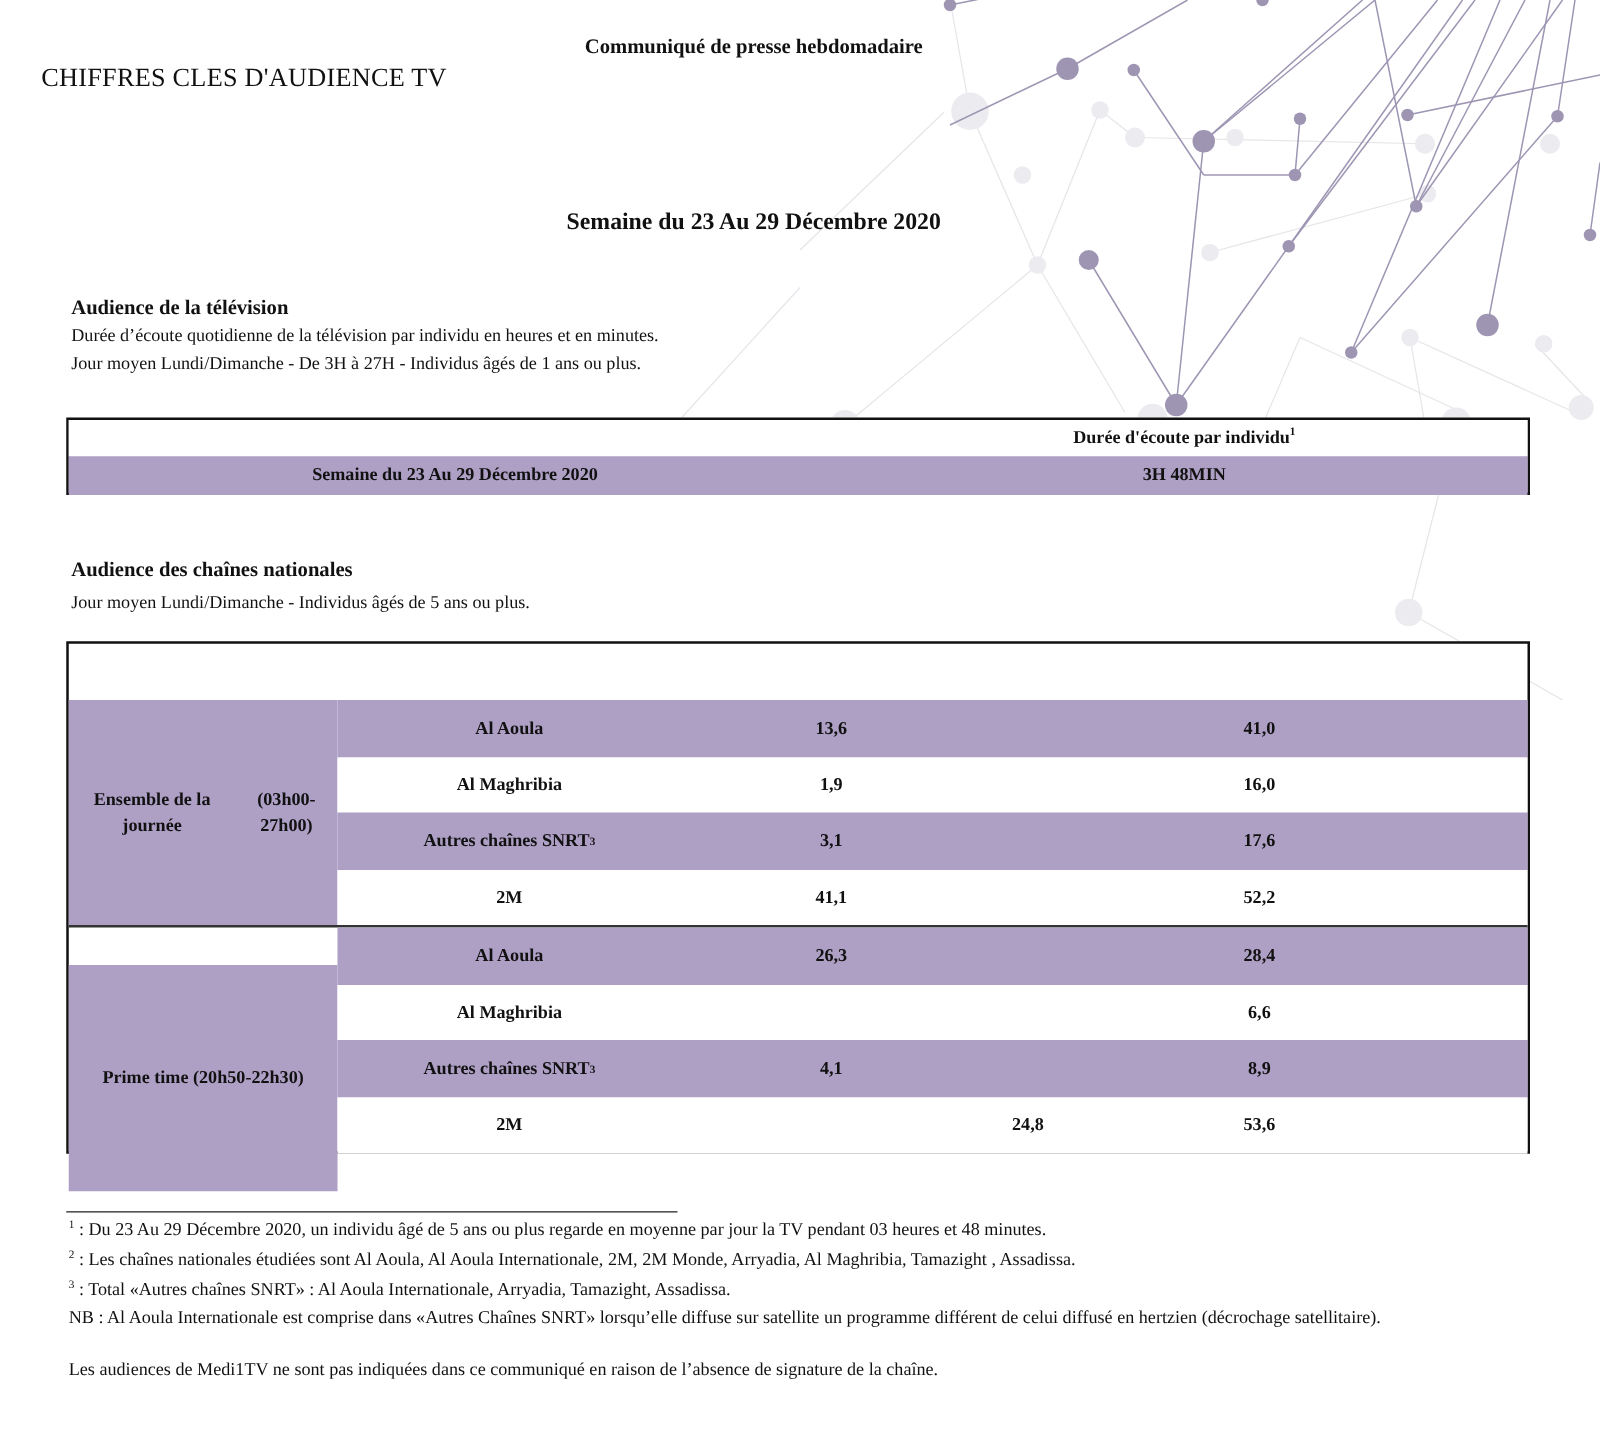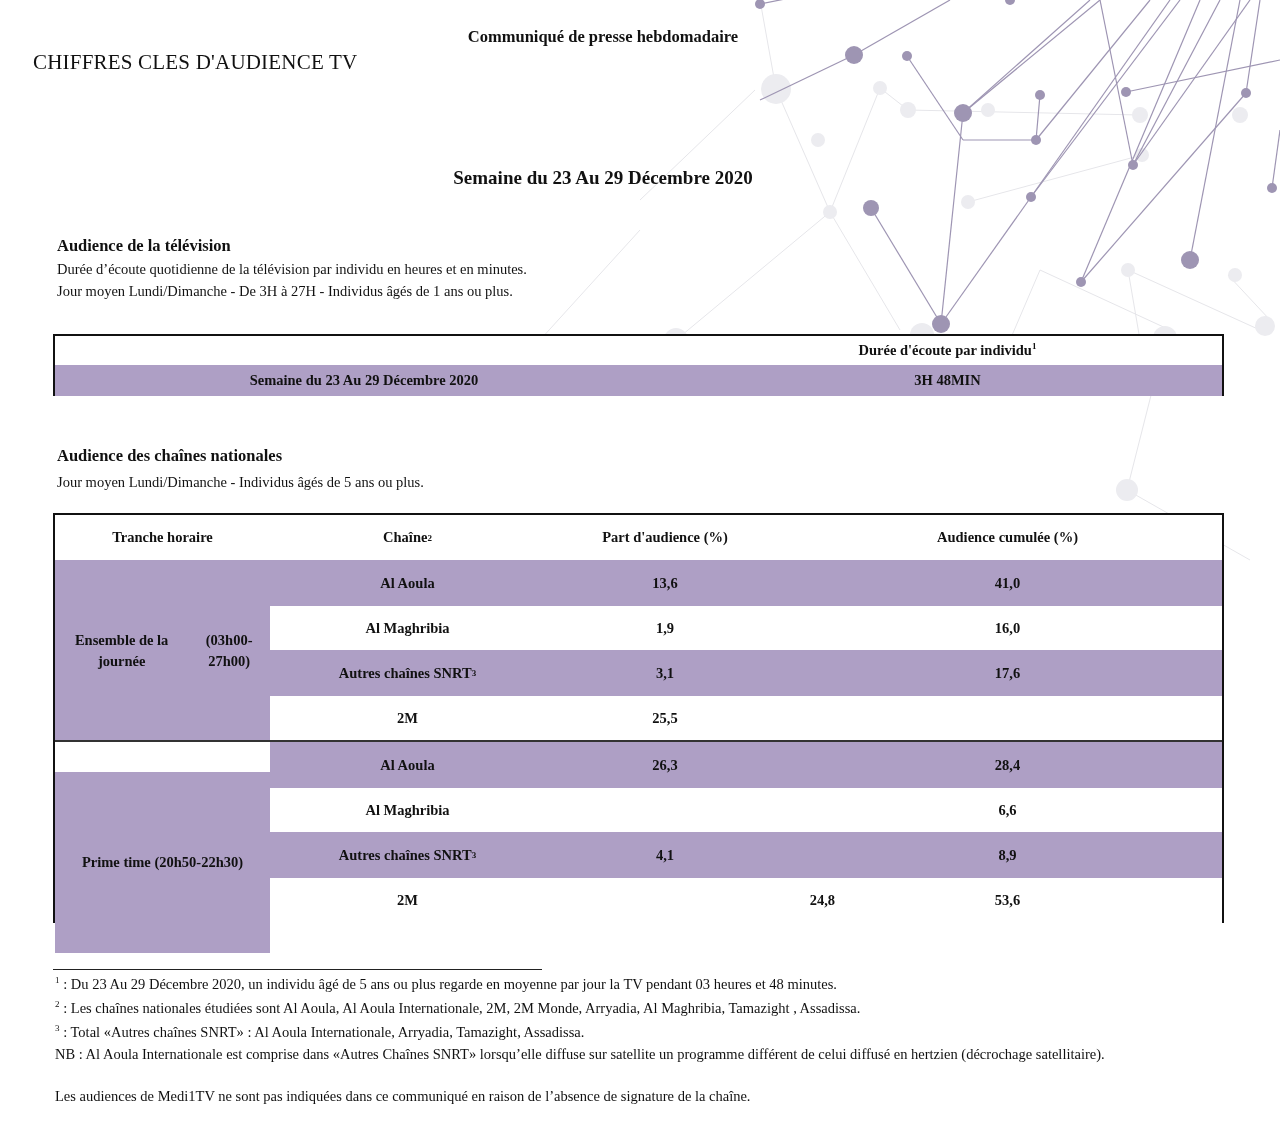--- a/index.html
+++ b/index.html
@@ -139,29 +139,20 @@
   <div class="row r2">
     <div class="c1">Semaine du 23 Au 29 Décembre 2020</div>
     <div class="c2">3H 48MIN</div>
   </div>
 </div>
 
 <div class="sec-title" style="top:446px">Audience des chaînes nationales</div>
 <div class="sec-line" style="top:474px">Jour moyen Lundi/Dimanche - Individus âgés de 5 ans ou plus.</div>
 
 <div class="t2" id="t2">
-  <div class="hrow">
-    <div class="cell" style="left:0;width:215px;top:0;height:45px">Tranche horaire</div>
-    <div class="cell" style="left:215px;width:275px;top:0;height:45px">
-        <span>Chaîne</span>
-        <sup>2</sup>
-      </div>
-    <div class="cell" style="left:440px;width:340px;top:0;height:45px">Part d'audience (%)</div>
-    <div class="cell" style="left:780px;width:345px;top:0;height:45px">Audience cumulée (%)</div>
-  </div>
 <div class="cell purple" style="left: 0px; top: 45px; width: 215px; height: 181px; flex-direction: row;">
       <div>Ensemble de la journée</div>
       <div>(03h00-27h00)</div>
     </div>
     <div class="stripe purple" style="left: 215px; width: 952px; top: 45px; height: 46px;"></div>
     <div class="cell" style="left: 215px; width: 275px; top: 45px; height: 46px;">
       <span>Al Aoula</span>
     </div>
     <div class="cell" style="left: 440px; width: 340px; top: 45px; height: 46px;">
       <span>13,6</span>
@@ -188,21 +179,24 @@
       <span>3,1</span>
     </div>
     <div class="cell" style="left: 780px; width: 345px; top: 135px; height: 46px;">
       <span>17,6</span>
     </div>
     <div class="stripe white" style="left: 215px; width: 952px; top: 181px; height: 45px;"></div>
     <div class="cell" style="left: 215px; width: 275px; top: 181px; height: 45px;">
       <span>2M</span>
     </div>
     <div class="cell" style="left: 440px; width: 340px; top: 181px; height: 45px;">
-      <span>25,5</span>
+      <span>41,1</span>
+    </div>
+    <div class="cell" style="left: 780px; width: 345px; top: 181px; height: 45px;">
+      <span>52,2</span>
     </div>
     <div class="group-sep" style="top: 225px;"></div>
     <div class="cell purple" style="left: 0px; top: 227px; width: 215px; height: 181px; flex-direction: column; margin-top: 30px;">
       <div>Prime time (20h50-22h30)</div>
     </div>
     <div class="stripe purple" style="left: 215px; width: 952px; top: 227px; height: 46px;"></div>
     <div class="cell" style="left: 215px; width: 275px; top: 227px; height: 46px;">
       <span>Al Aoula</span>
     </div>
     <div class="cell" style="left: 440px; width: 340px; top: 227px; height: 46px;">

